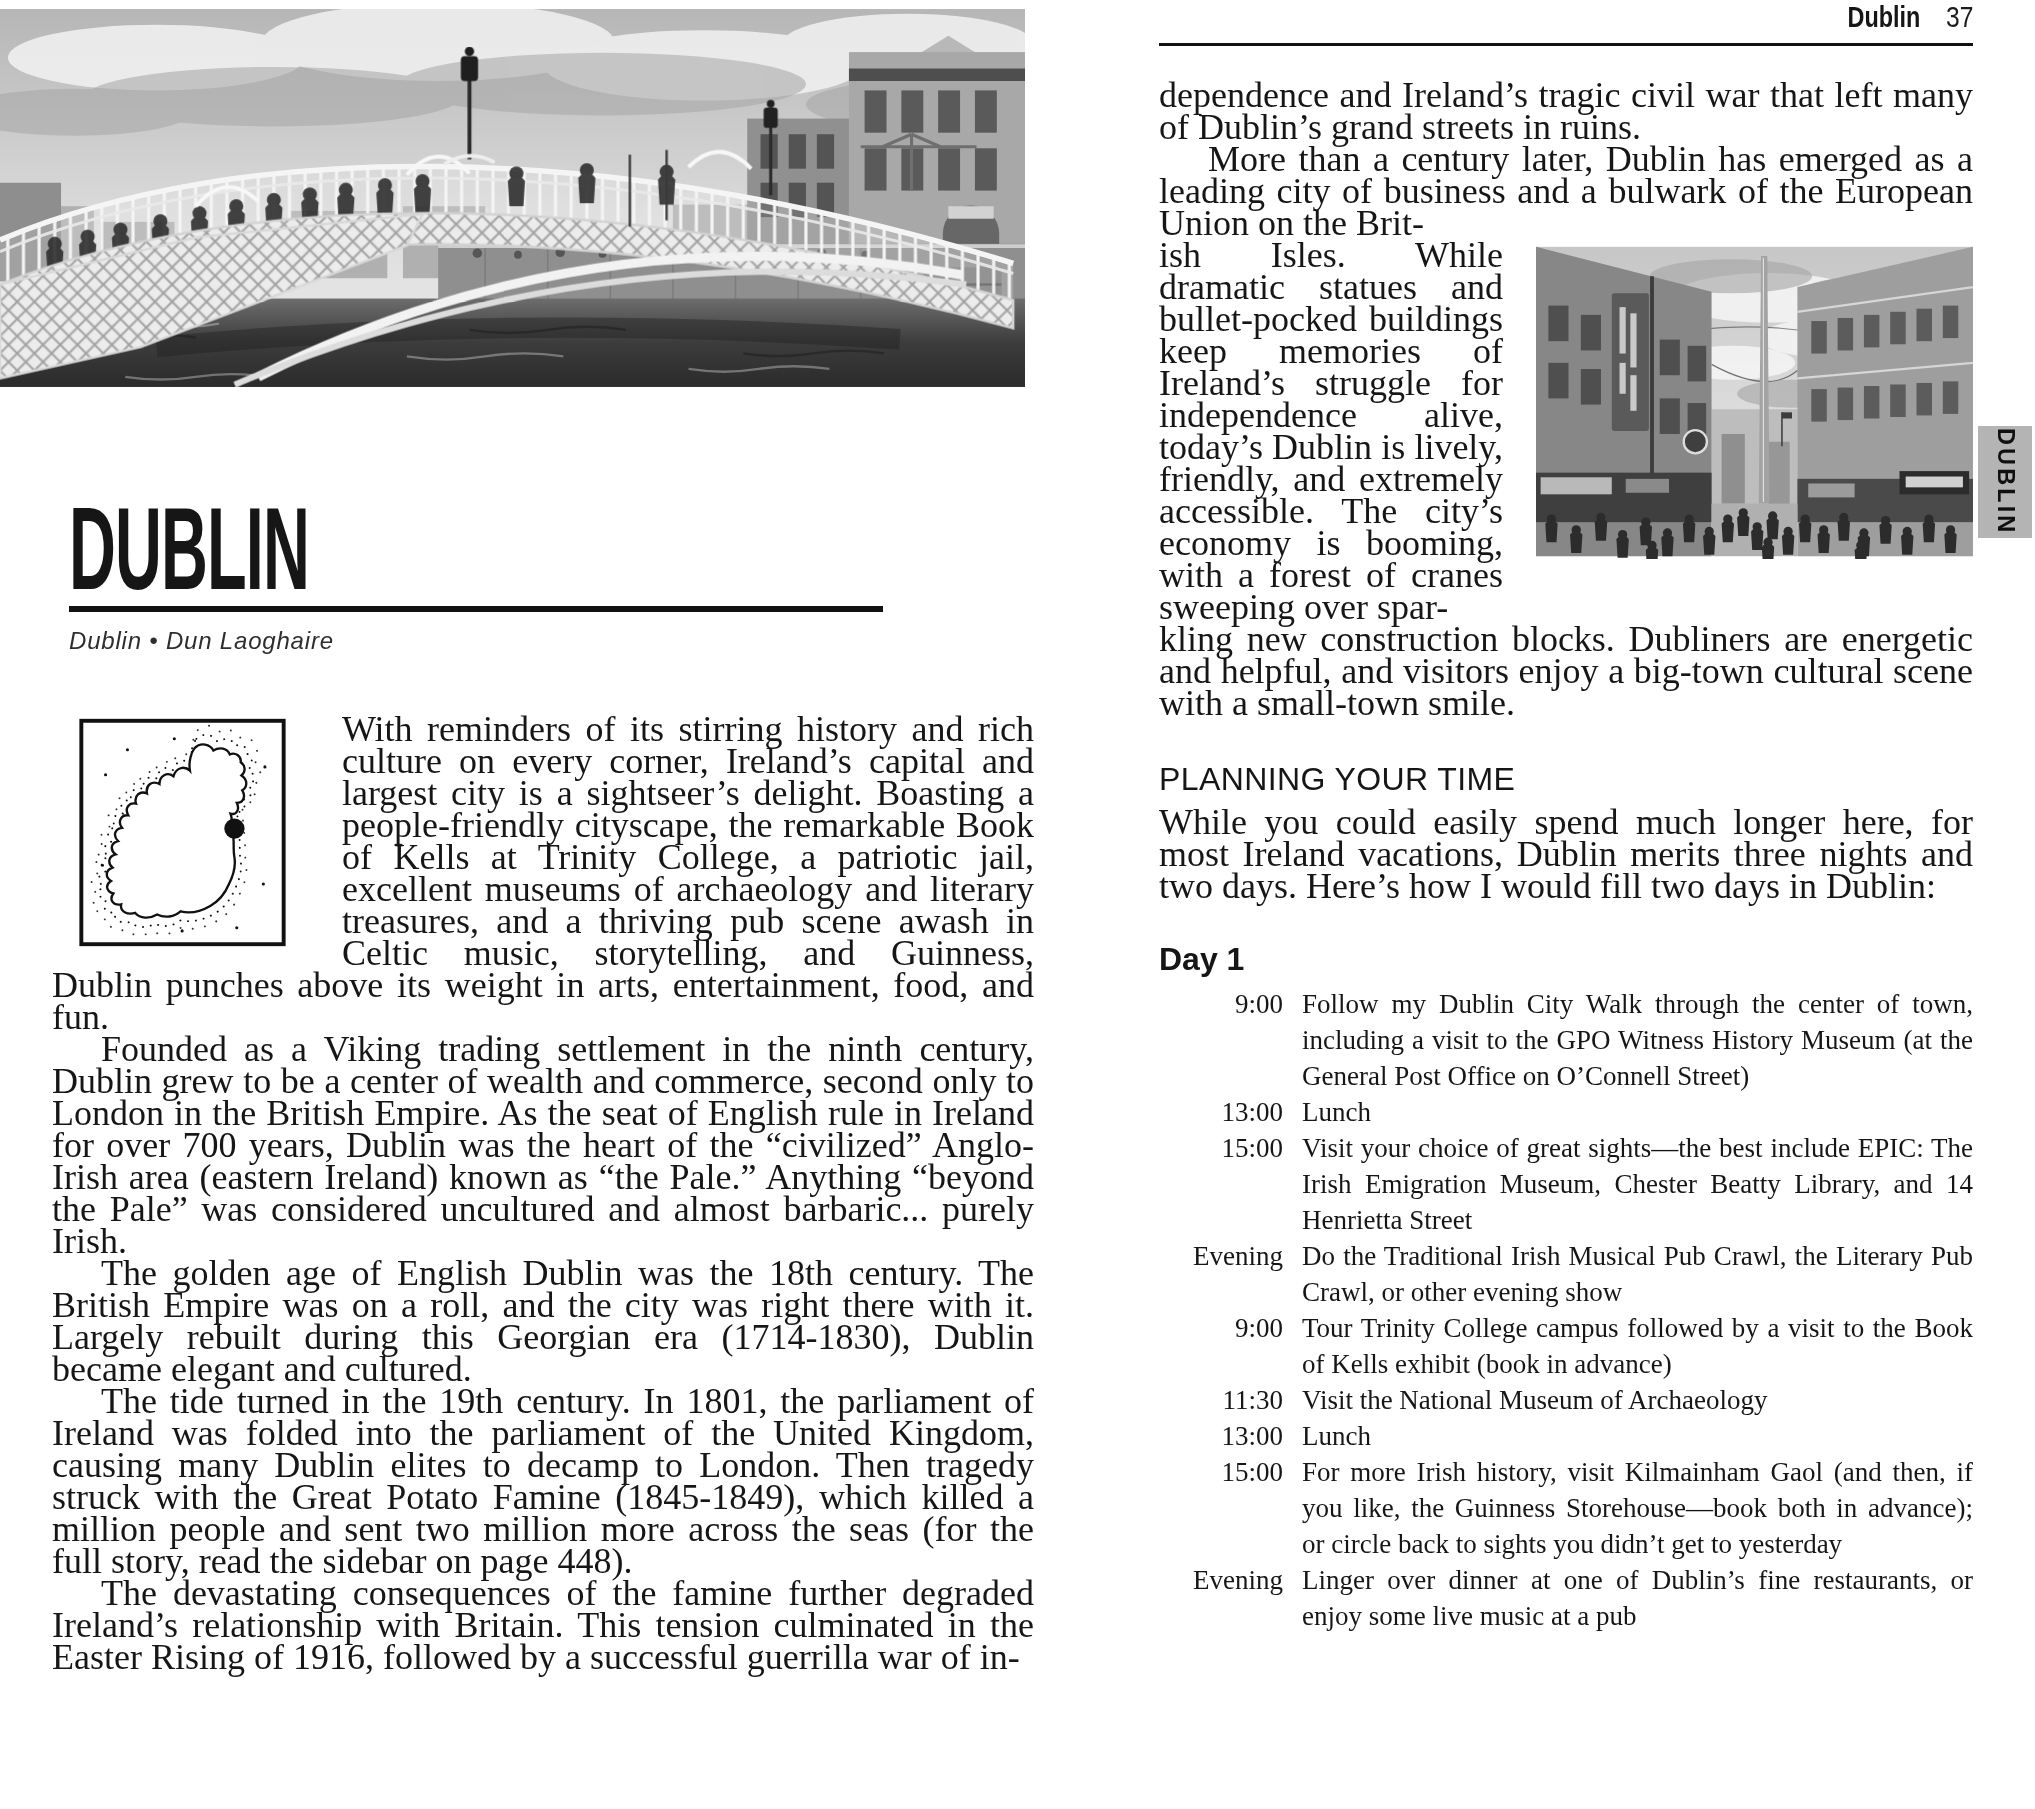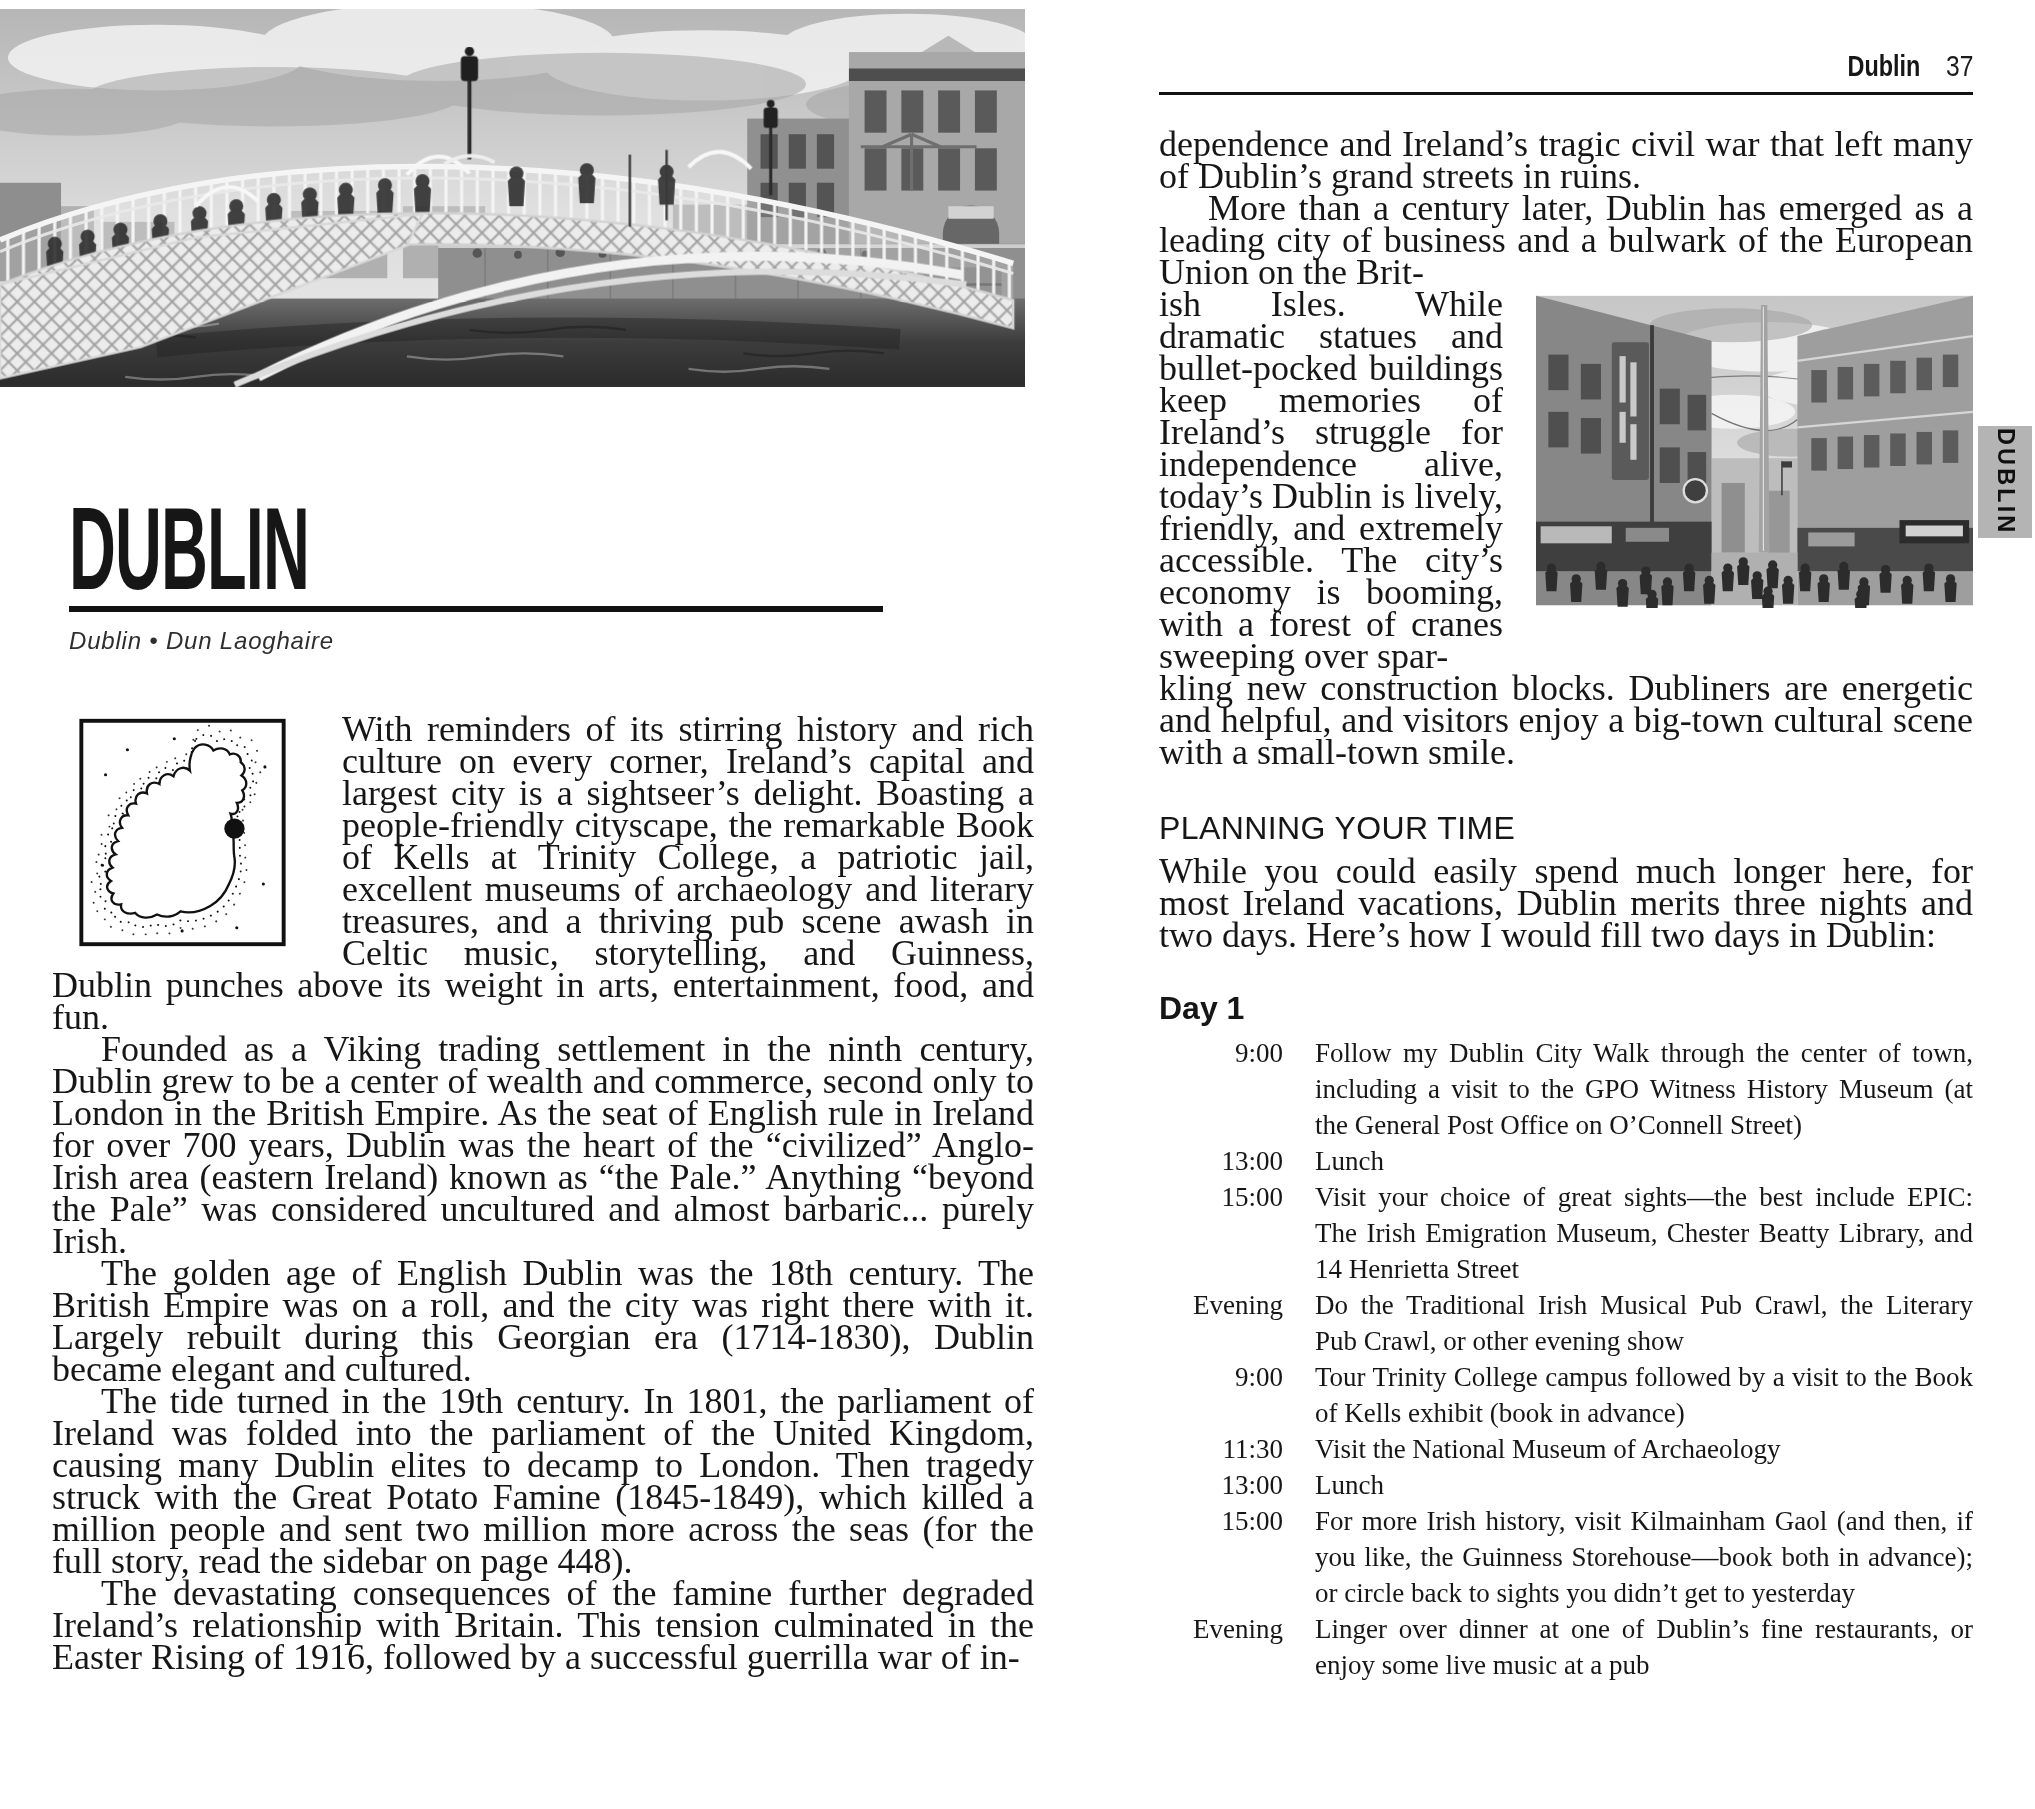--- a/index.html
+++ b/index.html
@@ -17,36 +17,36 @@
             color:#2e2e2e;margin:15.7px 0 0 69px;letter-spacing:0.8px;}
   .left-text{padding-left:52px;width:982px;}
   .body-text{font-size:36px;line-height:32px;text-align:justify;}
   .para{margin:0;}
   .para-first{margin-top:58px;}
   .indent{text-indent:49px;}
   .map-float{float:left;width:207px;height:229px;margin:4.7px 56px 12.5px 27px;}
 
   
   .col-right{position:absolute;left:1159px;top:0;width:814px;}
-  .rc-header{margin-top:49px;text-align:right;font-family:"Liberation Sans",sans-serif;
+  .rc-header{text-align:right;font-family:"Liberation Sans",sans-serif;
              font-size:30px;white-space:nowrap;}
   .rc-header .hdr-title{display:inline-block;font-weight:bold;transform:scaleX(0.78);
                         transform-origin:100% 50%;letter-spacing:0;}
   .rc-header .hdr-page{display:inline-block;margin-left:11px;transform:scaleX(0.82);
                        transform-origin:100% 50%;font-weight:normal;color:#1c1c1c;}
   .rc-rule{height:3.1px;background:#121212;margin-top:9.4px;}
   .rc-p1{margin-top:33px;}
   .wrap-row{display:flex;gap:33px;align-items:flex-start;}
   .beside{width:348px;}
   .street-photo{width:442px;height:315px;margin-top:4.7px;display:block;}
   .h-plan{font-family:"Liberation Sans",sans-serif;font-weight:normal;font-size:32px;
           letter-spacing:0.4px;margin:42px 0 7.8px 0;}
   .h-day{font-family:"Liberation Sans",sans-serif;font-weight:bold;font-size:32px;
          margin:39px 0 7.8px 0;}
-  .sched{display:grid;grid-template-columns:124px 1fr;column-gap:32px;}
+  .sched{display:grid;grid-template-columns:124px 1fr;column-gap:19px;}
   .sched .time{text-align:right;font-size:27px;line-height:36px;}
   .sched .desc{font-size:27px;line-height:36px;text-align:justify;}
 
   
   .side-tab{position:absolute;left:1978px;top:426px;width:54px;height:112px;
             background:#b4b4b4;display:flex;align-items:center;justify-content:center;}
   .side-tab span{writing-mode:vertical-rl;font-family:"Liberation Sans",sans-serif;
                  font-weight:bold;font-size:23.5px;letter-spacing:3.1px;color:#101010;}
 </style>
 </head>

